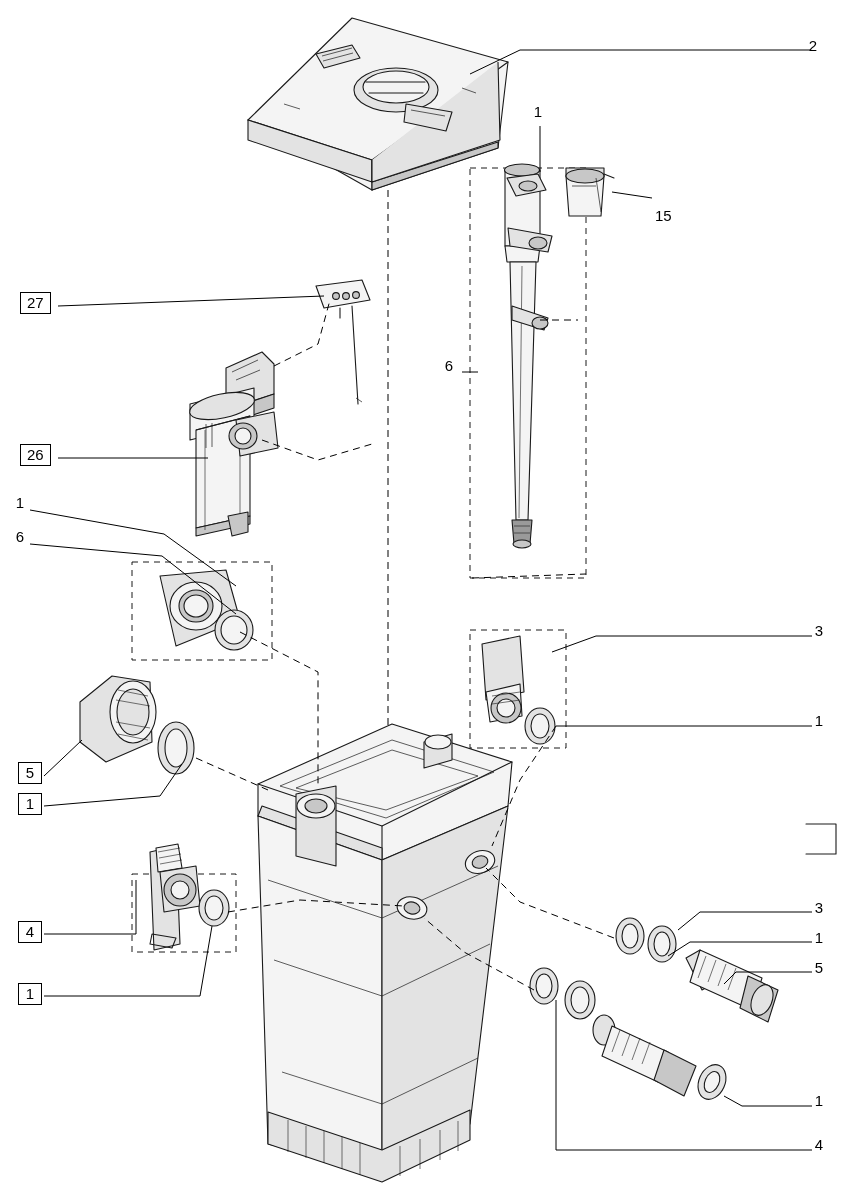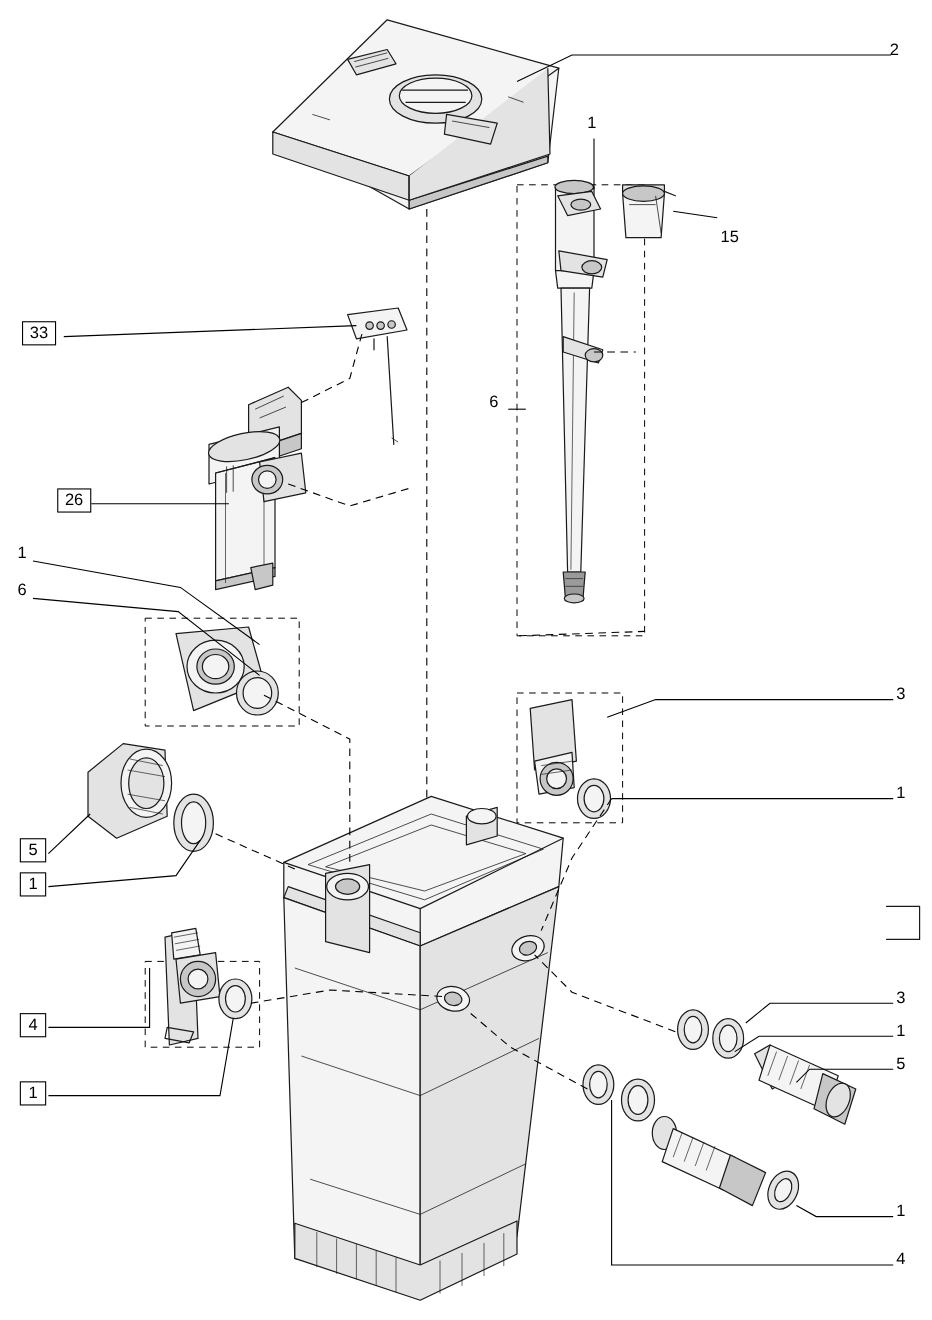--- a/index.html
+++ b/index.html
@@ -279,23 +279,23 @@
     <path class="dash" d="M556 726 L520 780 L492 846"></path>
     <path class="dash" d="M614 938 L520 902 L486 868"></path>
     <path class="dash" d="M534 990 L464 952 L424 918"></path>
     <path class="dash" d="M540 320 L578 320"></path>
   </g>
 </svg>
 
 <div class="callout plain" style="left:808px;top:38px;"><span class="lbl">2</span></div>
 <div class="callout plain" style="left:533px;top:104px;"><span class="lbl">1</span></div>
 <div class="callout plain" style="left:655px;top:188px;margin-top:20px;"><span class="lbl">15</span></div>
-<div class="callout boxed" style="left:20px;top:292px;"><span class="lbl">33</span></div>
+<div class="callout boxed" style="left:20px;top:292px;"><span class="lbl">27</span></div>
 <div class="callout plain" style="left:444px;top:358px;"><span class="lbl">6</span></div>
-<div class="callout boxed" style="left:20px;top:444px;margin-left:32px;"><span class="lbl">26</span></div>
+<div class="callout boxed" style="left:20px;top:444px;"><span class="lbl">26</span></div>
 <div class="callout plain" style="left:15px;top:495px;"><span class="lbl">1</span></div>
 <div class="callout plain" style="left:15px;top:529px;"><span class="lbl">6</span></div>
 <div class="callout plain" style="left:814px;top:623px;"><span class="lbl">3</span></div>
 <div class="callout plain" style="left:814px;top:713px;"><span class="lbl">1</span></div>
 <div class="callout boxed" style="left:18px;top:762px;"><span class="lbl">5</span></div>
 <div class="callout boxed" style="left:18px;top:793px;"><span class="lbl">1</span></div>
 <div class="callout plain" style="left:814px;top:900px;"><span class="lbl">3</span></div>
 <div class="callout plain" style="left:814px;top:930px;"><span class="lbl">1</span></div>
 <div class="callout plain" style="left:814px;top:960px;"><span class="lbl">5</span></div>
 <div class="callout boxed" style="left:18px;top:921px;"><span class="lbl">4</span></div>

